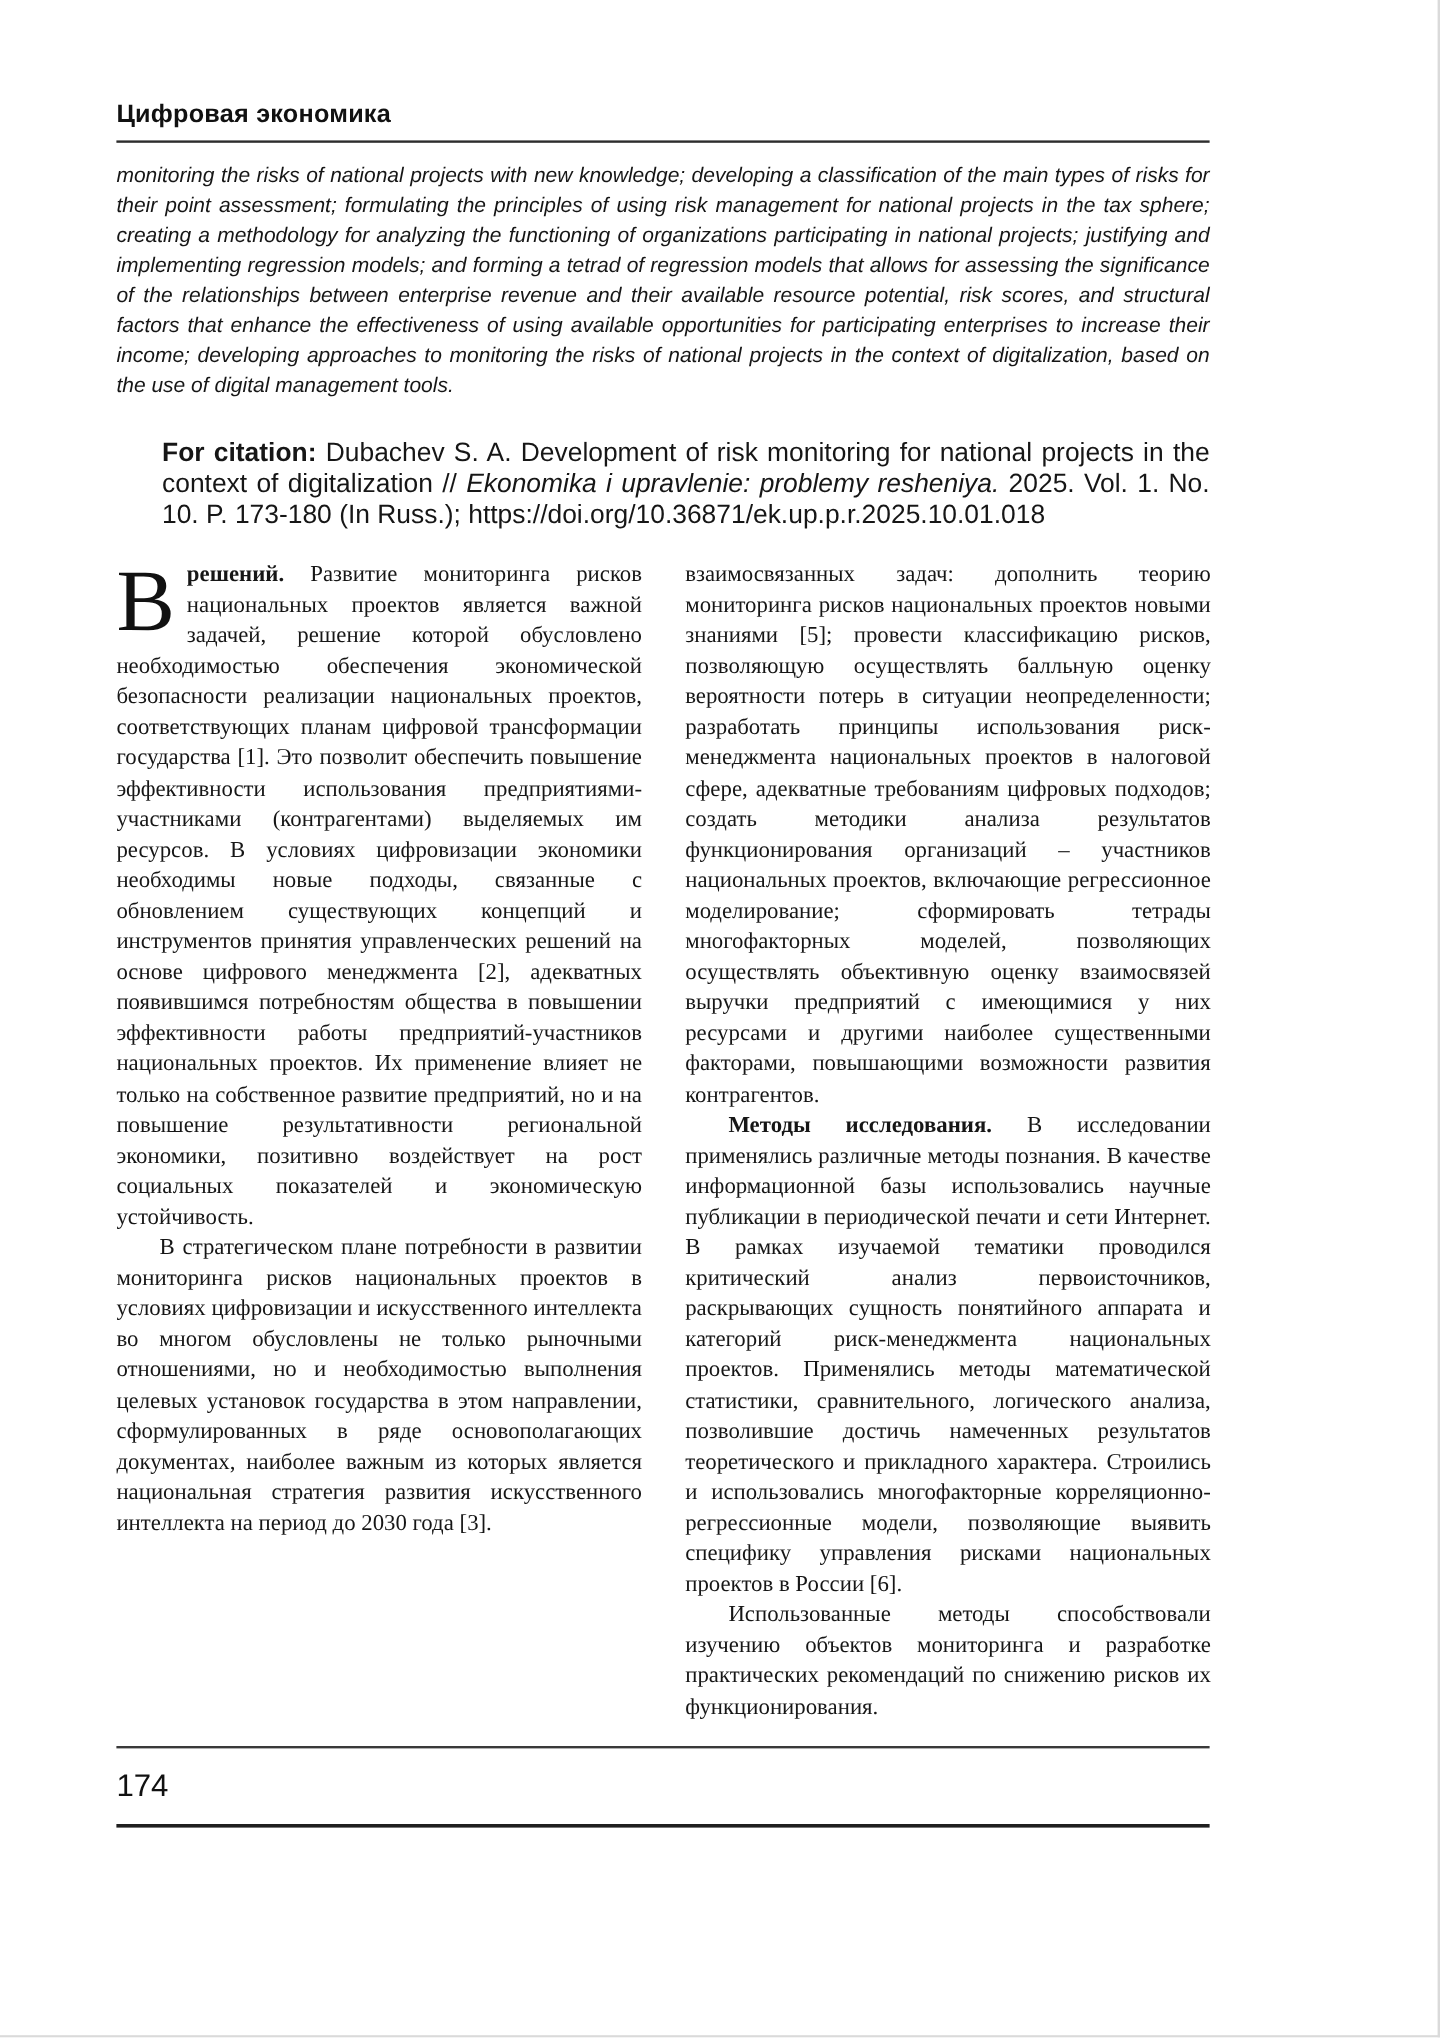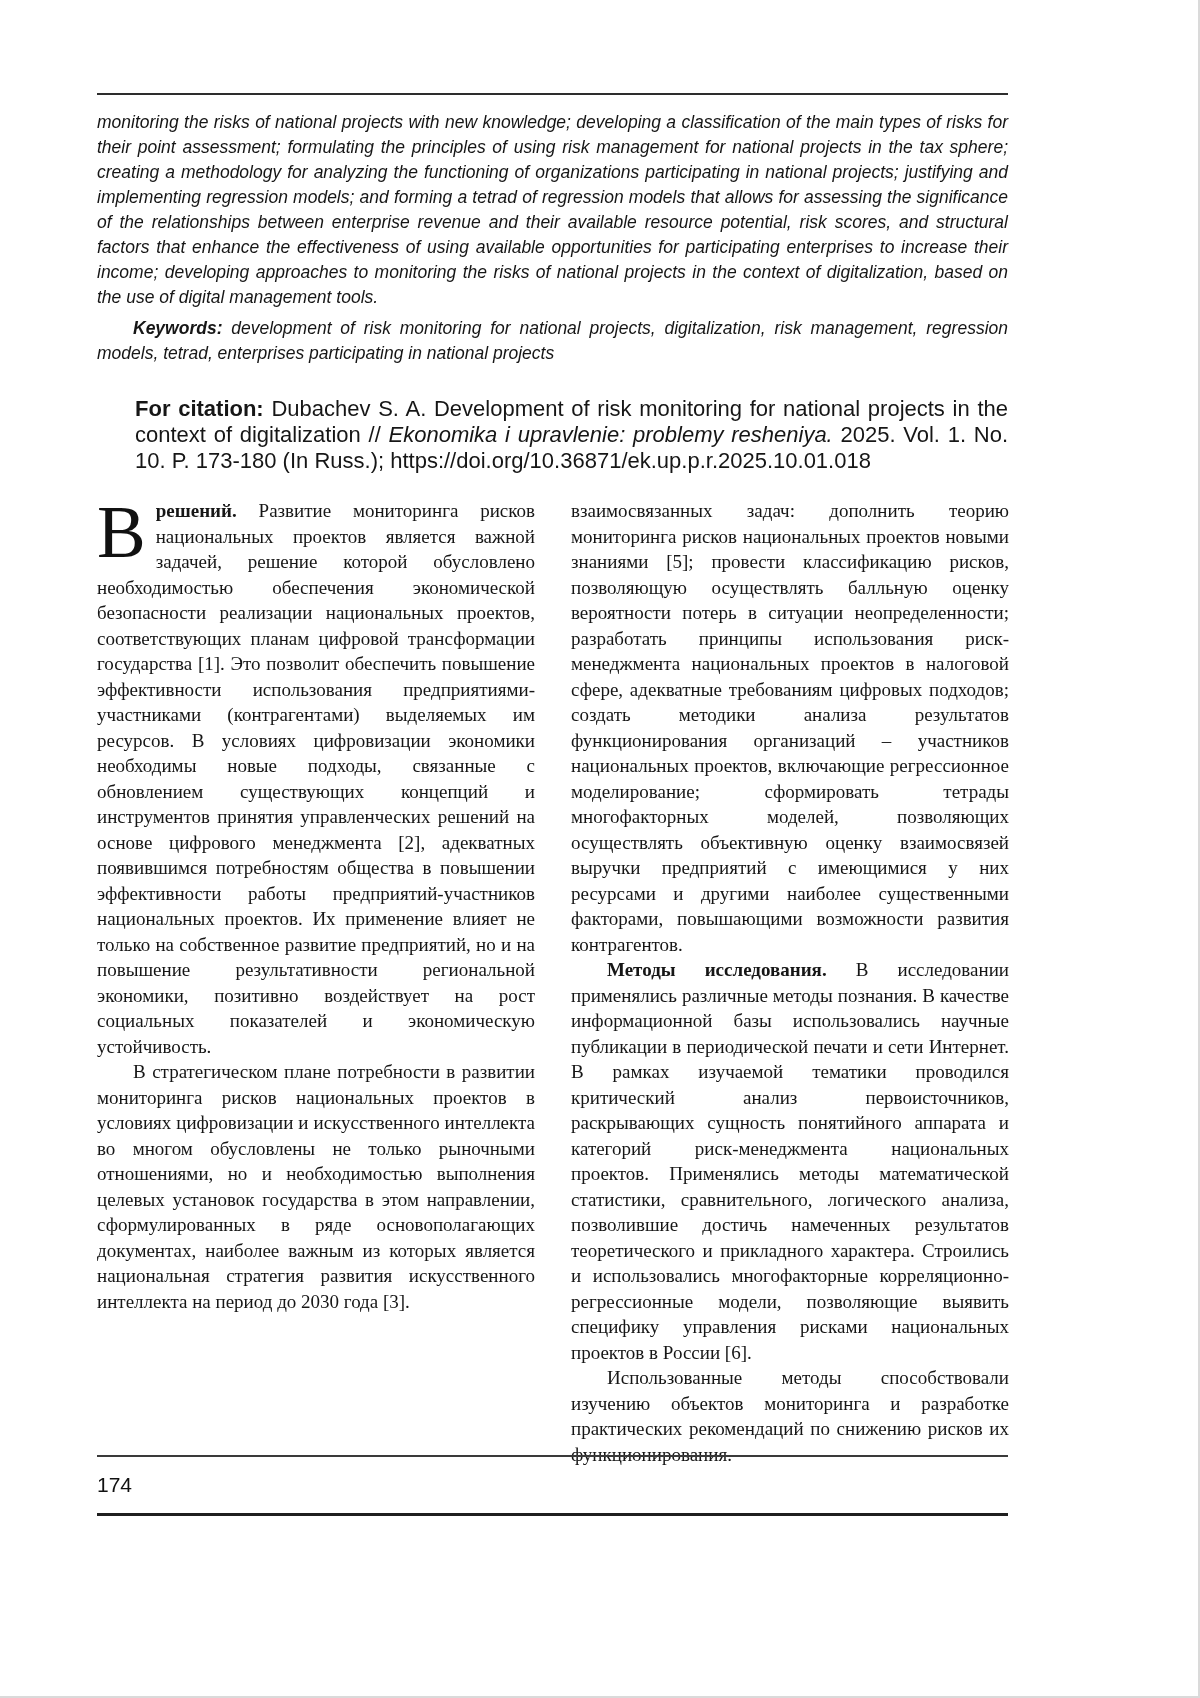--- a/index.html
+++ b/index.html
@@ -88,36 +88,33 @@
     font-family:"Liberation Sans", sans-serif;
     color:#111;
   }
   .foot-rule.top { height:1.5px; background:#3a3a3a; }
   .foot-rule.bottom { height:3px; background:#1f1f1f; }
   .foot-row {
     display:flex;
     justify-content:space-between;
     align-items:center;
     padding:16px 2px 16px 0;
-    font-size:21px;
+    font-size:26px;
   }
 </style>
 </head>
 <body>
 
 <div class="page">
 
+  <div class="running-head">Цифровая экономика</div>
   <div class="head-rule"></div>
 
   <p class="abstract" lang="en">monitoring the risks of national projects with new knowledge; developing a classification of the main types of risks for their point assessment; formulating the principles of using risk management for national projects in the tax sphere; creating a methodology for analyzing the functioning of organizations participating in national projects; justifying and implementing regression models; and forming a tetrad of regression models that allows for assessing the significance of the relationships between enterprise revenue and their available resource potential, risk scores, and structural factors that enhance the effectiveness of using available opportunities for participating enterprises to increase their income; developing approaches to monitoring the risks of national projects in the context of digitalization, based on the use of digital management tools.</p>
 
-  <p class="keywords" lang="en">
-    <span class="kw-label">Keywords:</span>
-    <span>development of risk monitoring for national projects, digitalization, risk management, regression models, tetrad, enterprises participating in national projects</span>
-  </p>
 
   <p class="citation" lang="en">
     <span class="cit-label">For citation:</span>
     <span>Dubachev S. A. Development of risk monitoring for national projects in the context of digitalization //</span>
     <span class="cit-journal">Ekonomika i upravlenie: problemy resheniya.</span>
     <span>2025. Vol. 1. No. 10. P. 173-180 (In Russ.);</span>
     <span>https://doi.org/10.36871/ek.up.p.r.2025.10.01.018</span>
   </p>
 
   <div class="columns">

